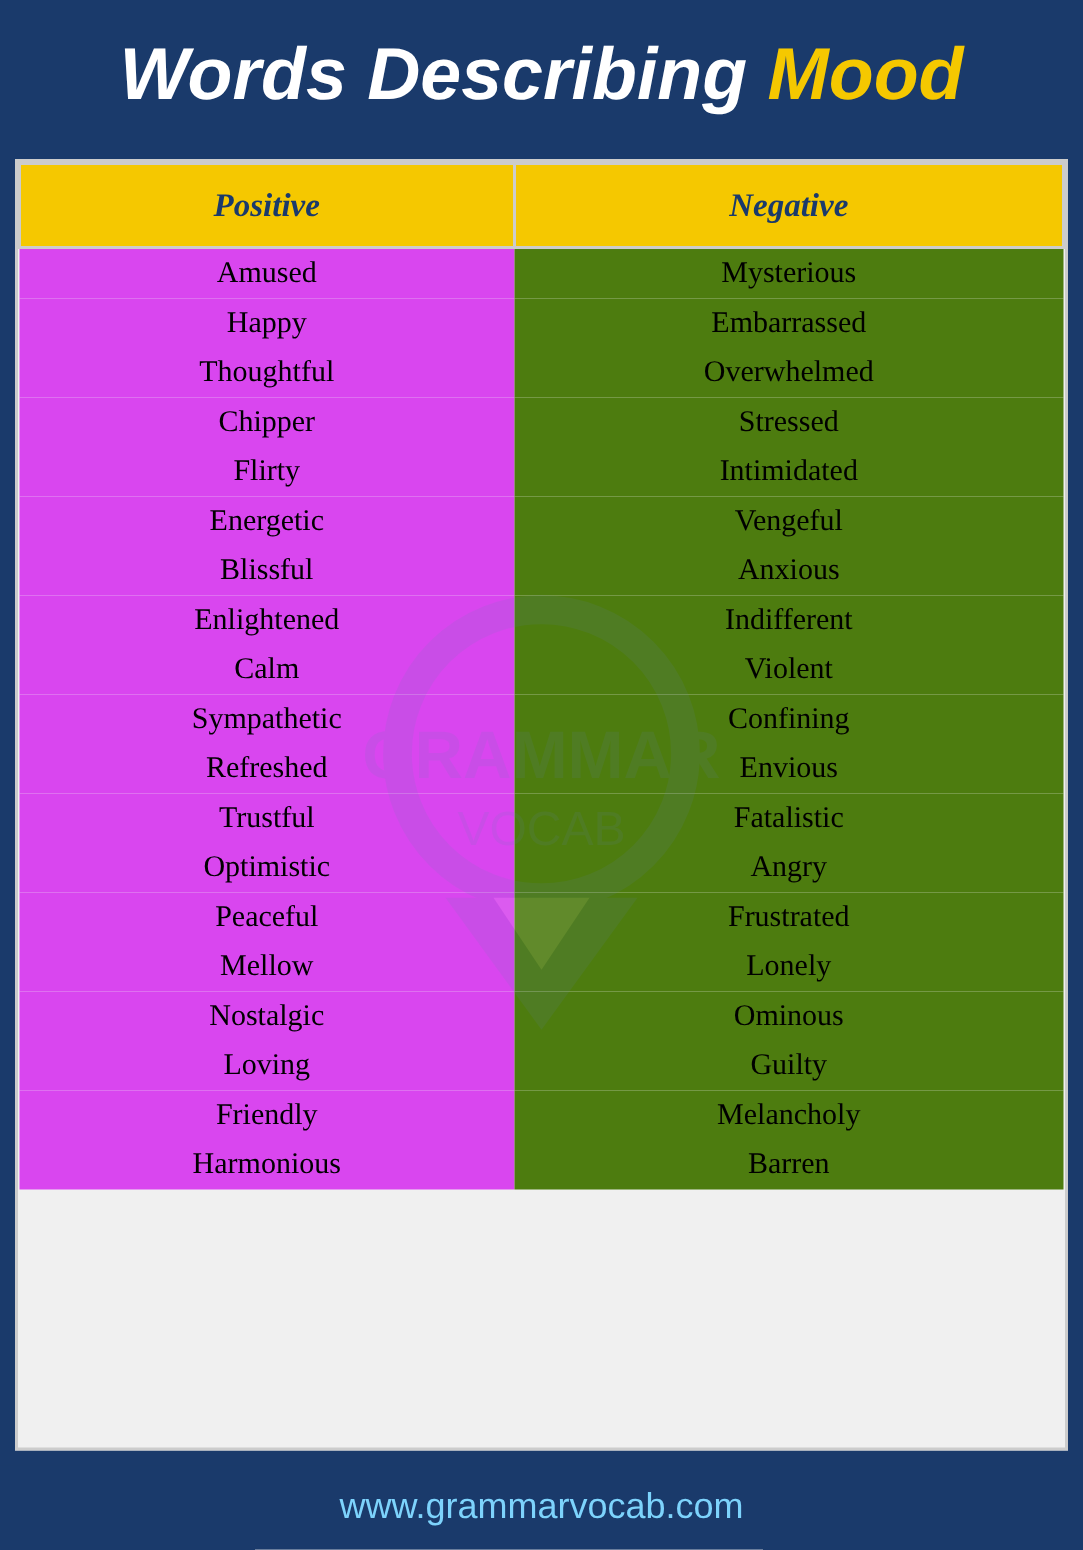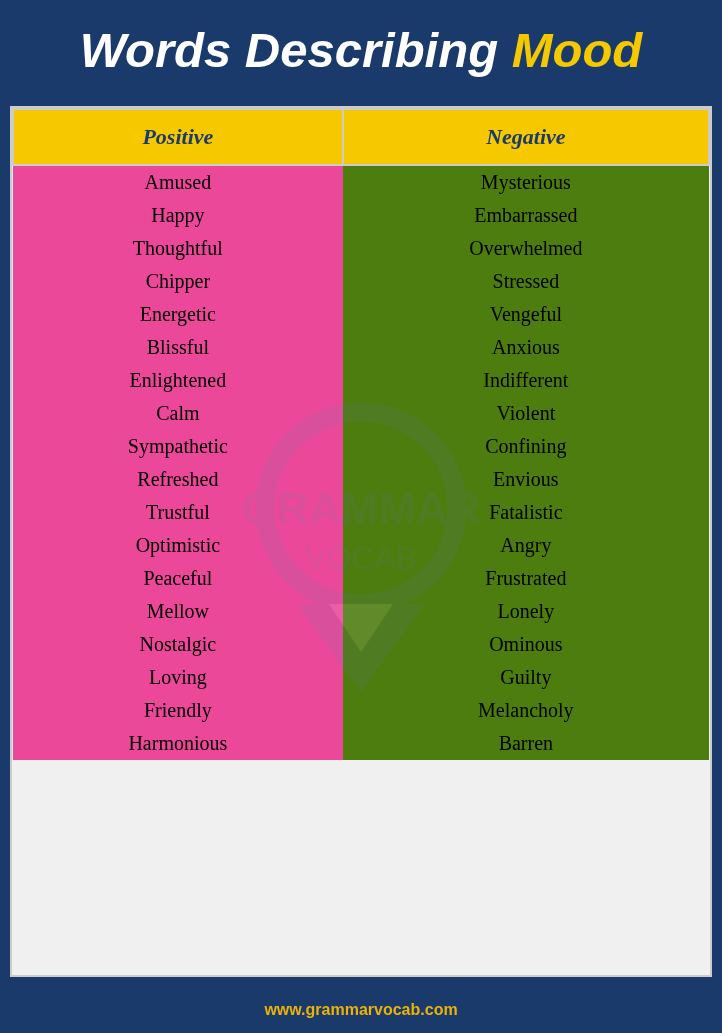--- a/index.html
+++ b/index.html
@@ -61,21 +61,21 @@
 
     .word-cell {
       text-align: center;
       padding: 5px 10px;
       font-size: 20px;
       border: none;
       vertical-align: middle;
     }
 
     .word-cell.positive {
-      background: #ec4899;
+      background: #d946ef;
     }
 
     .word-cell.negative {
       background: #4d7c0f;
     }
 
     .watermark {
       position: absolute;
       top: 50%;
       left: 50%;
@@ -87,23 +87,23 @@
     }
 
     .table-container {
       position: relative;
     }
 
     .footer {
       background: #1a3a6b;
       text-align: center;
       padding: 14px 20px;
-      color: #eab308;
-      font-size: 16px;
-      font-weight: bold;
+      color: #7dd3fc;
+      font-size: 24px;
+      font-weight: normal;
       margin-top: auto;
     }
   </style>
 </head>
 <body>
 
 <div class="header">
   <h1 class="header-title">
     <span>Words Describing </span><span class="mood">Mood</span>
   </h1>
@@ -139,20 +139,24 @@
         </tr>
         <tr>
           <td class="word-cell positive">Thoughtful</td>
           <td class="word-cell negative">Overwhelmed</td>
         </tr>
         <tr>
           <td class="word-cell positive">Chipper</td>
           <td class="word-cell negative">Stressed</td>
         </tr>
         <tr>
+          <td class="word-cell positive">Flirty</td>
+          <td class="word-cell negative">Intimidated</td>
+        </tr>
+        <tr>
           <td class="word-cell positive">Energetic</td>
           <td class="word-cell negative">Vengeful</td>
         </tr>
         <tr>
           <td class="word-cell positive">Blissful</td>
           <td class="word-cell negative">Anxious</td>
         </tr>
         <tr>
           <td class="word-cell positive">Enlightened</td>
           <td class="word-cell negative">Indifferent</td>

